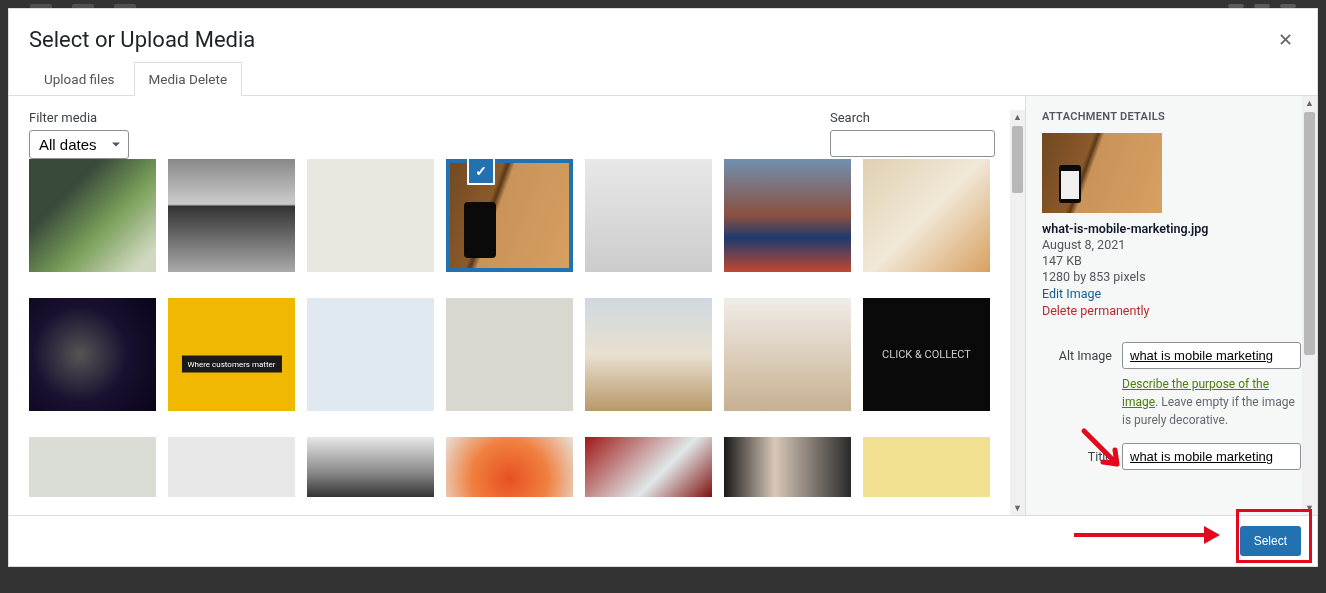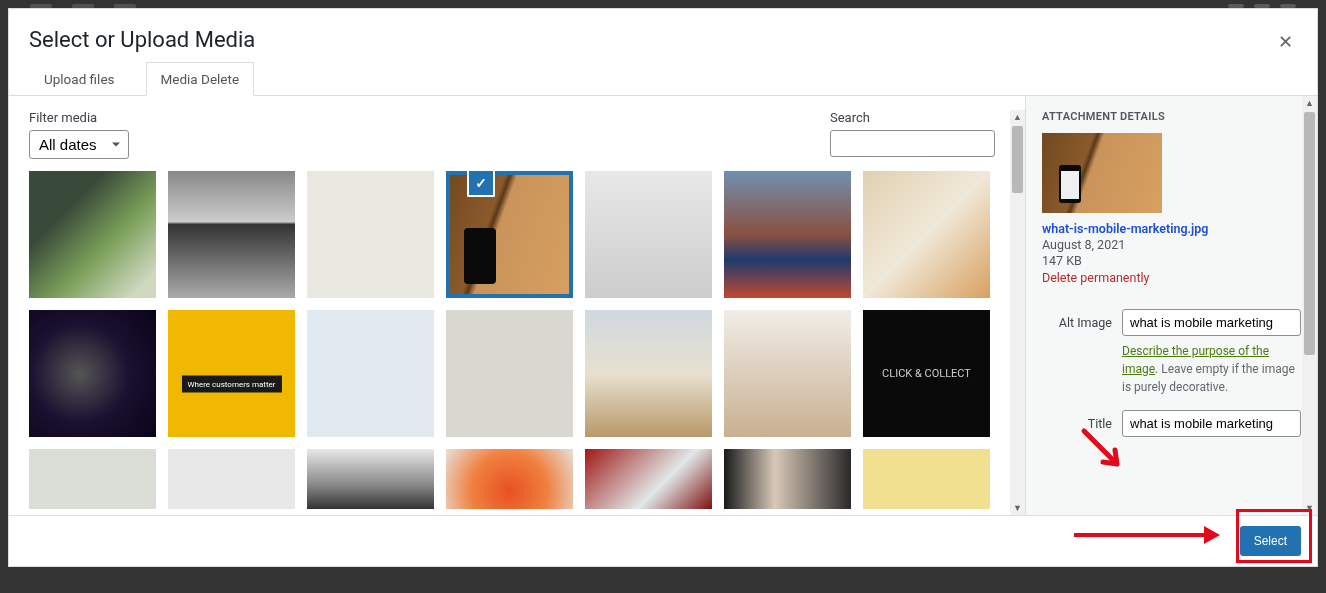--- a/index.html
+++ b/index.html
@@ -34,38 +34,38 @@
       bottom: 26px;
       background: #fff;
       border: 1px solid #ddd;
       display: flex;
       flex-direction: column;
     }
     .modal-header {
       padding: 18px 20px 10px 20px;
       display: flex;
       justify-content: space-between;
-      align-items: flex-end;
+      align-items: center;
     }
     .modal-title {
       font-size: 22px;
       font-weight: 400;
       color: #1d2327;
     }
     .close-icon {
       font-size: 18px;
       color: #666;
       cursor: pointer;
       padding: 0 4px;
     }
     .tabs {
       display: flex;
       border-bottom: 1px solid #ddd;
       padding: 0 20px;
-      gap: 16px;
+      gap: 4px;
     }
     .tab {
       padding: 8px 14px;
       font-size: 13.5px;
       color: #555;
       cursor: pointer;
       border: 1px solid transparent;
       border-bottom: none;
       margin-bottom: -1px;
     }
@@ -83,21 +83,20 @@
       flex: 1;
       display: flex;
       flex-direction: column;
       padding: 14px 14px 0 20px;
       overflow: hidden;
       position: relative;
     }
     .toolbar {
       display: flex;
       justify-content: space-between;
-      margin-bottom: 12px;
       padding-right: 16px;
     }
     .filter-group label, .search-group label {
       display: block;
       font-size: 13px;
       color: #3c434a;
       margin-bottom: 5px;
     }
     .filter-select {
       padding: 5px 26px 5px 9px;
@@ -134,21 +133,21 @@
     }
     .grid {
       display: grid;
       grid-template-columns: repeat(7, 127px);
       grid-auto-rows: 127px;
       gap: 12px;
       overflow: hidden;
     }
     .thumb {
       width: 127px;
-      height: 127px;
+      height: 113px;
       background: #ccc;
       cursor: pointer;
       position: relative;
       overflow: hidden;
     }
     .thumb.selected {
       outline: 4px solid #2271b1;
       outline-offset: -4px;
     }
     .thumb.selected::after {
@@ -261,36 +260,37 @@
     }
     .preview {
       width: 120px;
       height: 80px;
       background: linear-gradient(110deg, #704820 0%, #8b5a2b 35%, #5a3818 38%, #c9935a 42%, #d8a060 100%);
       margin-bottom: 8px;
       position: relative;
     }
     .preview::before { content:""; position:absolute; left:17px; bottom:10px; width:22px; height:38px; background:#0a0a0a; border-radius:3px; }
     .preview::after { content:""; position:absolute; left:19px; bottom:14px; width:18px; height:28px; background:#f0f0f0; }
-    .filename { font-weight: 600; color: #1d4ed8; }
+    .filename { font-weight: 600; color: #0f172a; }
     .edit-link { color: #135e96; cursor: pointer; margin-top: 2px; display: block; }
     .delete-link { color: #b32d2e; cursor: pointer; margin-top: 2px; display: block; }
     .meta-line { display: block; margin-top: 1px; }
 
     .form-section { margin-top: 24px; }
     .form-row { display: flex; align-items: flex-start; gap: 10px; margin-bottom: 6px; }
     .form-label { width: 70px; text-align: right; font-size: 12.5px; padding-top: 6px; color: #3c434a; }
     .form-field { flex: 1; }
     .form-input {
       width: 100%;
       padding: 5px 7px;
       border: 1px solid #8c8f94;
       border-radius: 3px;
       font-size: 13px;
       background: #fff;
+      text-decoration: underline;
     }
     .help-text {
       font-size: 12px;
       color: #646970;
       margin-top: 6px;
       line-height: 1.5;
     }
     .inline-link { color: #4d7c0f; text-decoration: underline; cursor: pointer; }
 
     .footer {
@@ -439,20 +439,22 @@
         <span class="scroll-arrow bottom">▼</span>
       </div>
     </div>
 
     <div class="sidebar">
       <div class="details-heading">ATTACHMENT DETAILS</div>
       <div class="preview"></div>
       <span class="filename meta-line">what-is-mobile-marketing.jpg</span>
       <span class="meta-line">August 8, 2021</span>
       <span class="meta-line">147 KB</span>
+      <span class="meta-line">1280 by 853 pixels</span>
+      <a class="edit-link">Edit Image</a>
       <a class="delete-link">Delete permanently</a>
 
       <div class="form-section">
         <div class="form-row">
           <div class="form-label">Alt Image</div>
           <div class="form-field">
             <input class="form-input" type="text" value="what is mobile marketing" style="">
             <div class="help-text">
               <a class="inline-link">Describe the purpose of the image</a><span>. Leave empty if the image is purely decorative.</span>
             </div>

